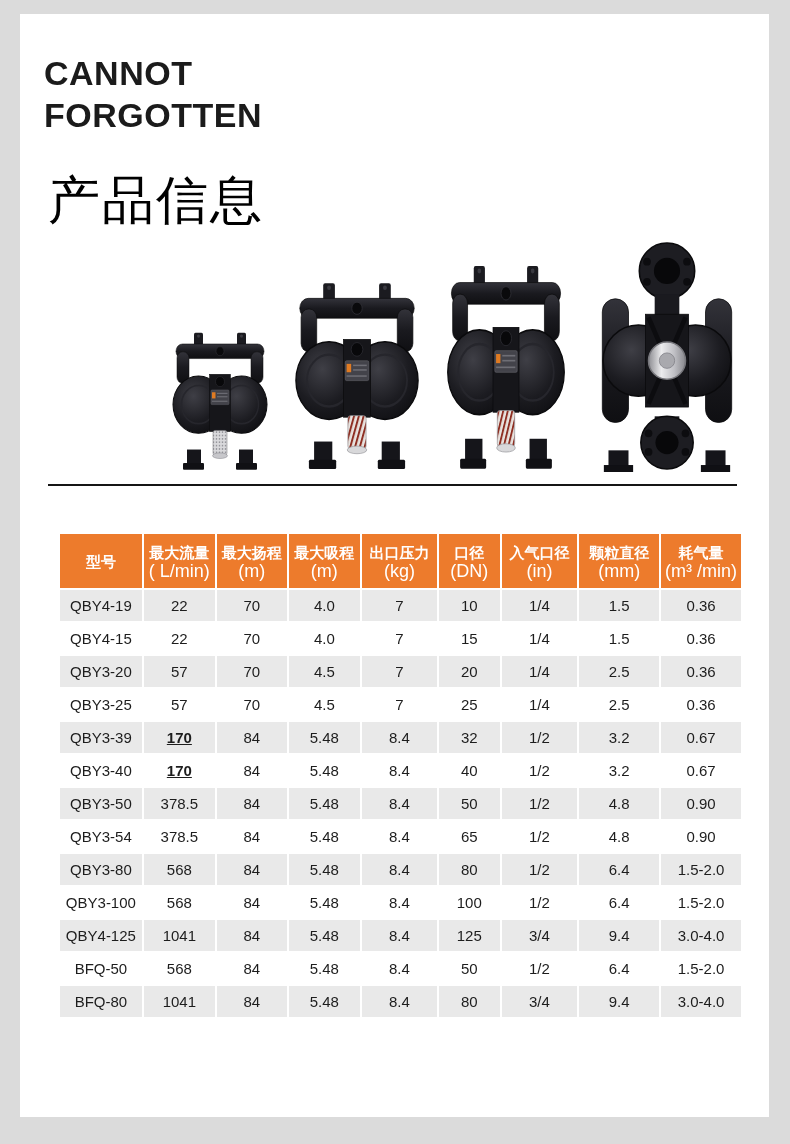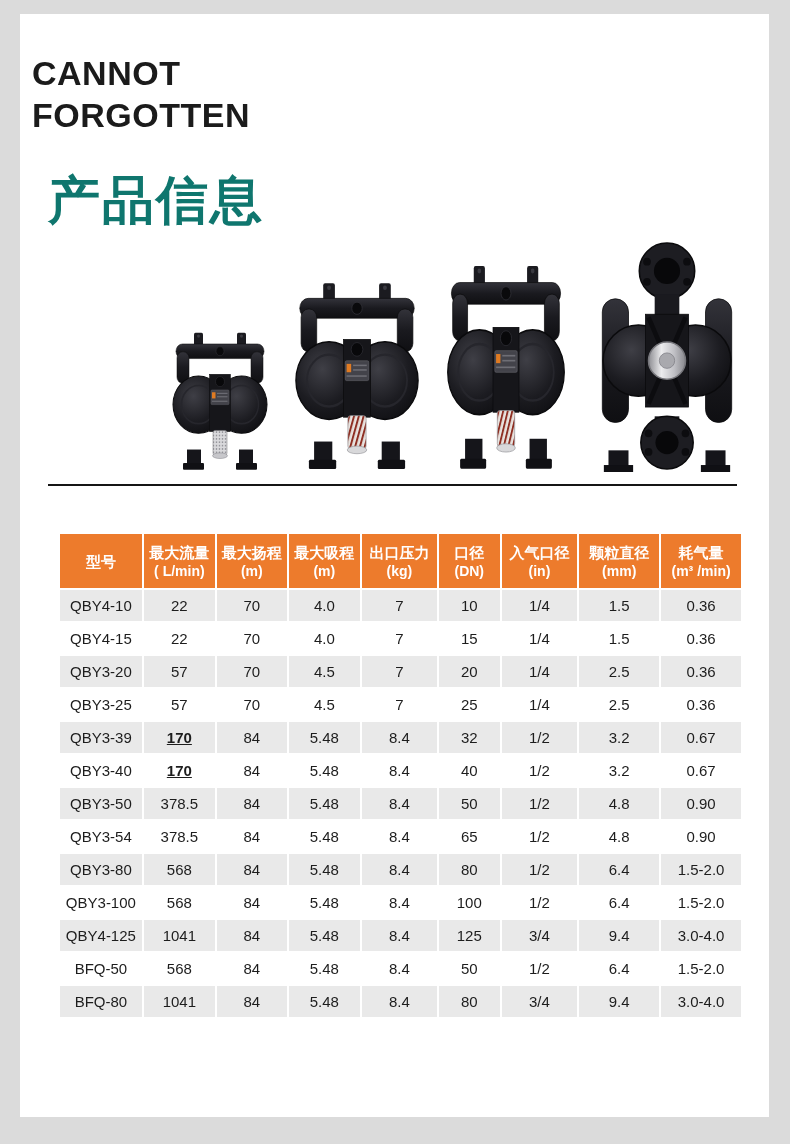--- a/index.html
+++ b/index.html
@@ -13,21 +13,21 @@
   }
   .card {
     position: relative;
     margin: 14px 21px 0 20px;
     height: 1103px;
     background: #ffffff;
   }
   
   .tagline {
     padding-top: 38px;
-    margin-left: 12px;
+    margin-left: 24px;
     font-size: 34px;
     line-height: 42px;
     font-weight: 600;
     letter-spacing: 0.5px;
     color: #1b1b1b;
   }
   .logo {
     position: absolute;
     top: 43px;
     right: 30px;
@@ -38,23 +38,23 @@
   }
   .logo span { display: block; }
   .logo .b1 { width: 20px; height: 4px; margin-right: 5px; }
   .logo .b2 { width: 25px; height: 5px; margin-right: 5px; }
   .logo .b3 { width: 30px; height: 6px; }
   
   .page-title {
     margin: 36px 0 12px 28px;
     font-size: 52px;
     line-height: 56px;
-    font-weight: 700;
+    font-weight: 400;
     letter-spacing: 2px;
-    color: #0f766e;
+    color: #000000;
   }
   
   .pumps {
     display: flex;
     align-items: flex-end;
     gap: 22px;
     margin: 6px 0 0 150px;
     height: 232px;
   }
   .pumps svg { display: block; }
@@ -74,21 +74,21 @@
   }
   .spec-table th {
     background: #ED7B2C;
     color: #ffffff;
     height: 54px;
     padding: 0 2px;
     vertical-align: middle;
     font-weight: 400;
   }
   .h-title { font-size: 15px; font-weight: 700; line-height: 19px; }
-  .h-unit  { font-size: 14px; font-weight: 700; line-height: 18px; }
+  .h-unit  { font-size: 18px; font-weight: 400; line-height: 18px; }
   .spec-table td {
     background: #ffffff;
     text-align: center;
     height: 31px;
     padding: 0;
     font-size: 15px;
     color: #1d1d1d;
   }
   .spec-table tbody tr:nth-child(odd) td { background: #e9e9e9; }
   .spec-table td.bold { font-weight: 700; text-decoration: underline; }
@@ -269,21 +269,21 @@
             <div class="h-unit">(mm)</div>
           </th>
           <th>
             <div class="h-title">耗气量</div>
             <div class="h-unit">(m³ /min)</div>
           </th>
         </tr>
     </thead>
     <tbody id="table-body">
         <tr>
-          <td>QBY4-10</td>
+          <td>QBY4-19</td>
           <td>22</td>
           <td>70</td>
           <td>4.0</td>
           <td>7</td>
           <td>10</td>
           <td>1/4</td>
           <td>1.5</td>
           <td>0.36</td>
         </tr>
         <tr>

